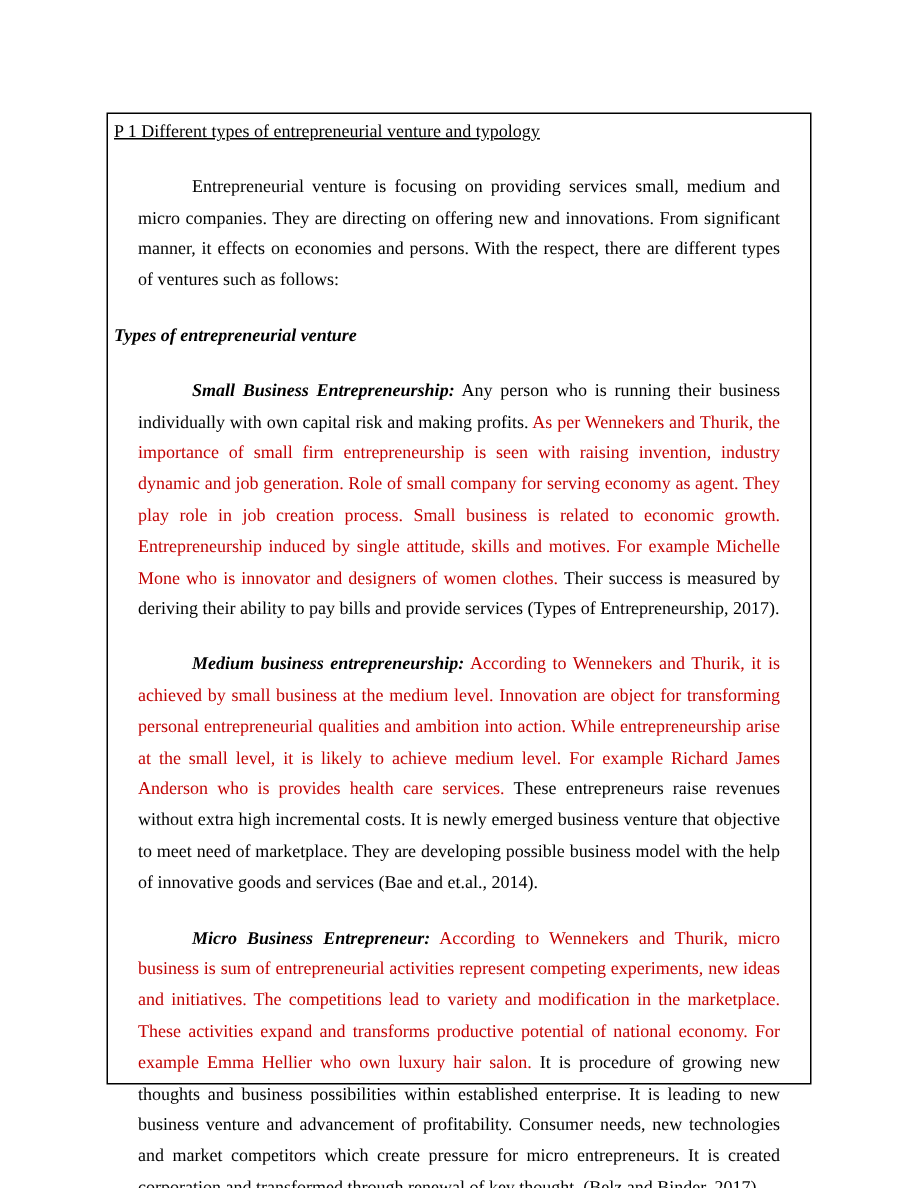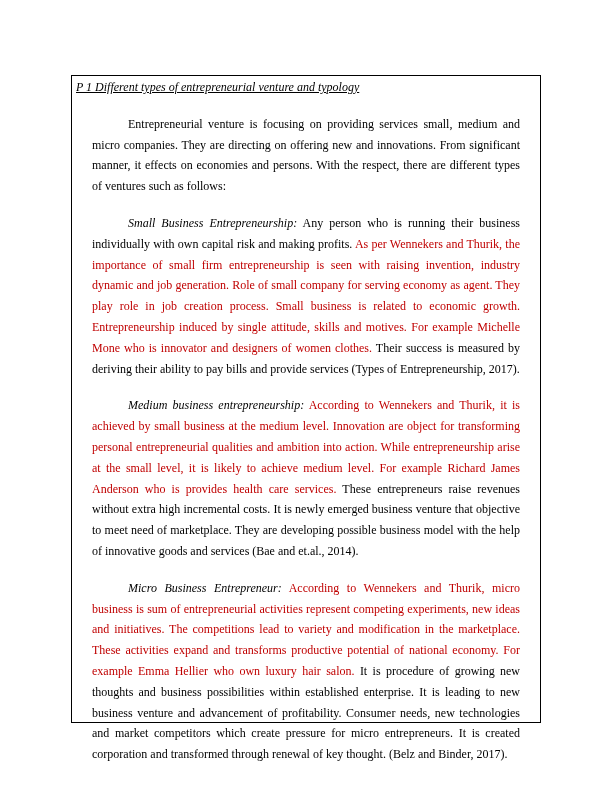--- a/index.html
+++ b/index.html
@@ -25,56 +25,56 @@
     height: 648px;
     border: 1px solid var(--border-color, #000000);
     padding: 1px 4px 2px 4px;
     font-size: 12px;
     line-height: 20.8px;
     text-align: justify;
     color: var(--black-text, #000000);
   }
   .doc-title {
     text-align: left;
-    font-style: italic;
   }
   .doc-title .underline {
     text-decoration: underline;
   }
   p.body-para {
     text-indent: 36px;
     margin: 16px;
   }
   p.section-heading {
     font-weight: bold;
     font-style: italic;
     text-align: left;
     margin: 0;
   }
   .lead {
-    font-weight: normal;
+    font-weight: bold;
     font-style: italic;
   }
   .run-red {
     color: var(--red-text, #c00000);
   }
   .run-black {
     color: var(--black-text, #000000);
   }
 </style>
 </head>
 <body>
 
 <div class="page">
   <div class="content-box">
 
     <p class="doc-title"><span class="underline">P 1 Different types of entrepreneurial venture and typology</span></p>
 
     <p class="body-para"><span class="run-black">Entrepreneurial venture is focusing on providing services small, medium and micro companies. They are directing on offering new and innovations. From significant manner, it effects on economies and persons. With the respect, there are different types of ventures such as follows:</span></p>
 
+    <p class="section-heading">Types of entrepreneurial venture</p>
 
     <p class="body-para"><span class="lead run-black">Small Business Entrepreneurship:</span><span class="run-black"> Any person who is running their business individually with own capital risk and making profits. </span><span class="run-red">As per Wennekers and Thurik, the importance of small firm entrepreneurship is seen with raising invention, industry dynamic and job generation. Role of small company for serving economy as agent. They play role in job creation process. Small business is related to economic growth. Entrepreneurship induced by single attitude, skills and motives. For example Michelle Mone who is innovator and designers of women clothes. </span><span class="run-black">Their success is measured by deriving their ability to pay bills and provide services (Types of Entrepreneurship, 2017).</span></p>
 
     <p class="body-para"><span class="lead run-black">Medium business entrepreneurship:</span><span class="run-red"> According to Wennekers and Thurik, it is achieved by small business at the medium level. Innovation are object for transforming personal entrepreneurial qualities and ambition into action. While entrepreneurship arise at the small level, it is likely to achieve medium level. For example Richard James Anderson who is provides health care services. </span><span class="run-black">These entrepreneurs raise revenues without extra high incremental costs. It is newly emerged business venture that objective to meet need of marketplace. They are developing possible business model with the help of innovative goods and services (Bae and et.al., 2014).</span></p>
 
     <p class="body-para"><span class="lead run-black">Micro Business Entrepreneur:</span><span class="run-red"> According to Wennekers and Thurik, micro business is sum of entrepreneurial activities represent competing experiments, new ideas and initiatives. The competitions lead to variety and modification in the marketplace. These activities expand and transforms productive potential of national economy. For example Emma Hellier who own luxury hair salon. </span><span class="run-black">It is procedure of growing new thoughts and business possibilities within established enterprise. It is leading to new business venture and advancement of profitability. Consumer needs, new technologies and market competitors which create pressure for micro entrepreneurs. It is created corporation and transformed through renewal of key thought. (Belz and Binder, 2017).</span></p>
 
   </div>
 </div>
 

